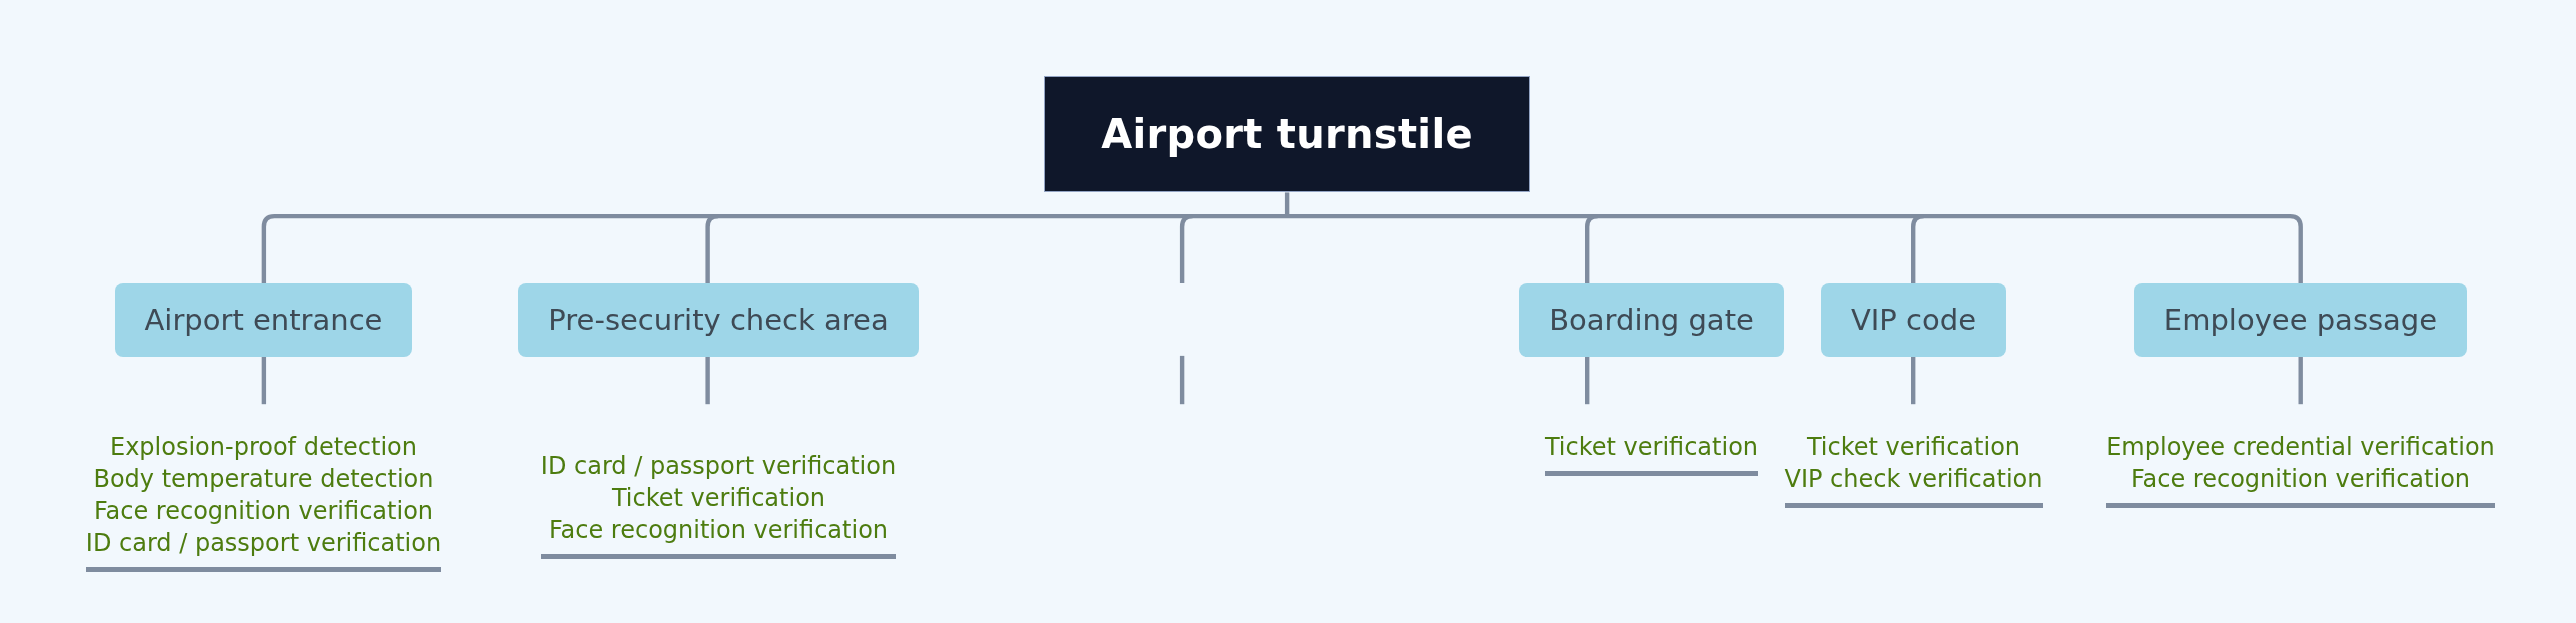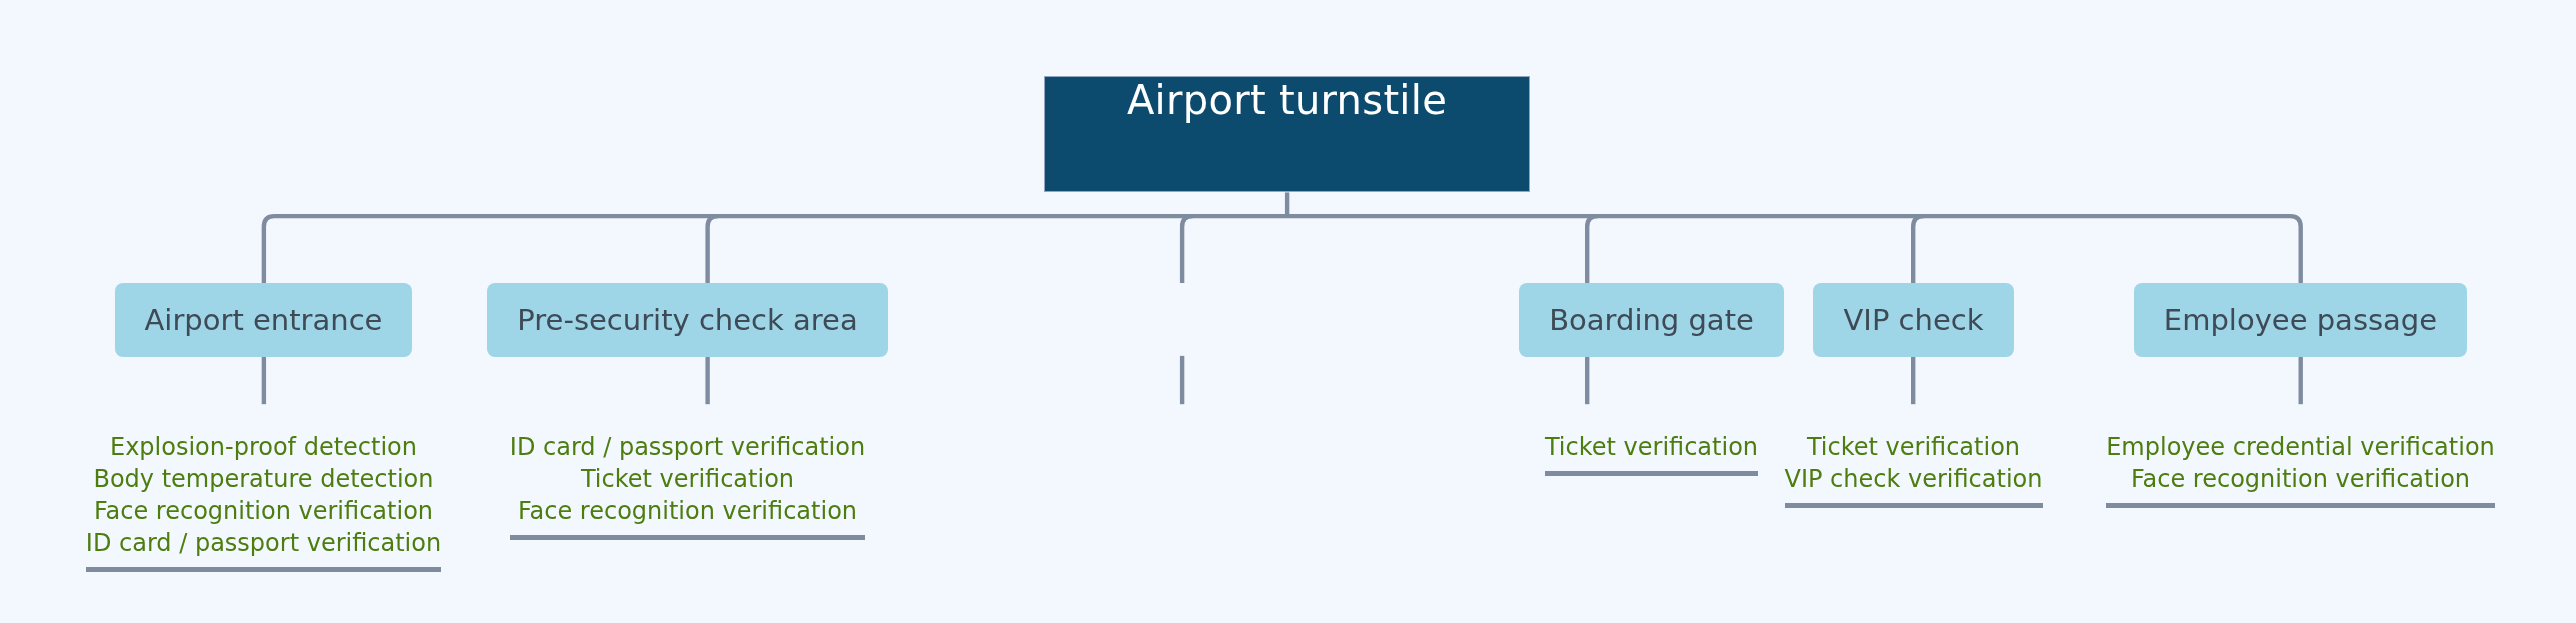--- a/index.html
+++ b/index.html
@@ -29,27 +29,27 @@
     width: 2576px;
     height: 623px;
     pointer-events: none;
   }
 
   
   .root-node {
     position: absolute;
     box-sizing: border-box;
     display: flex;
-    align-items: flex-start;
+    align-items: center;
     justify-content: center;
-    background: #0c4a6e;
+    background: #0f172a;
     border: 1.8px solid #93a4c4;
     color: #ffffff;
     font-size: 40px;
-    font-weight: normal;
+    font-weight: bold;
     letter-spacing: 0.3px;
     white-space: nowrap;
   }
 
   
   .branch {
     position: absolute;
     top: 283px;
     display: flex;
     flex-direction: column;
@@ -122,21 +122,21 @@
       <span>Airport entrance</span>
     </div>
     <div class="leaf-list">
       <div class="leaf-item">Explosion-proof detection</div>
       <div class="leaf-item">Body temperature detection</div>
       <div class="leaf-item">Face recognition verification</div>
       <div class="leaf-item">ID card / passport verification</div>
     </div>
   </div>
 
-  <div class="branch" style="left:424px; width:527px;">
+  <div class="branch" style="left:455px; width:527px;gap:19px;">
     <div class="branch-node">
       <span>Pre-security check area</span>
     </div>
     <div class="leaf-list">
       <div class="leaf-item">ID card / passport verification</div>
       <div class="leaf-item">Ticket verification</div>
       <div class="leaf-item">Face recognition verification</div>
     </div>
   </div>
 
@@ -145,21 +145,21 @@
     <div class="branch-node">
       <span>Boarding gate</span>
     </div>
     <div class="leaf-list">
       <div class="leaf-item">Ticket verification</div>
     </div>
   </div>
 
   <div class="branch" style="left:1650px; width:527px;">
     <div class="branch-node">
-      <span>VIP check</span>
+      <span>VIP code</span>
     </div>
     <div class="leaf-list">
       <div class="leaf-item">Ticket verification</div>
       <div class="leaf-item">VIP check verification</div>
     </div>
   </div>
 
   <div class="branch" style="left:2037px; width:527px;">
     <div class="branch-node">
       <span>Employee passage</span>

